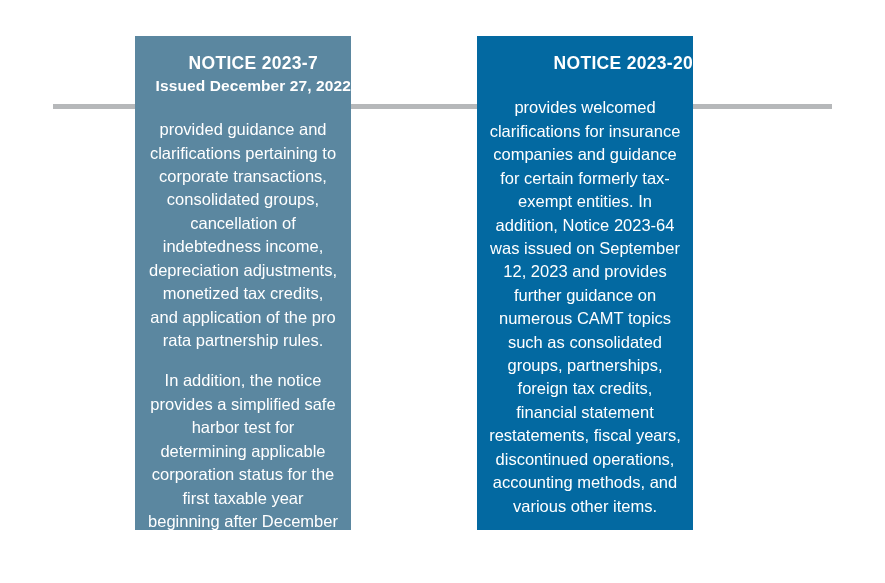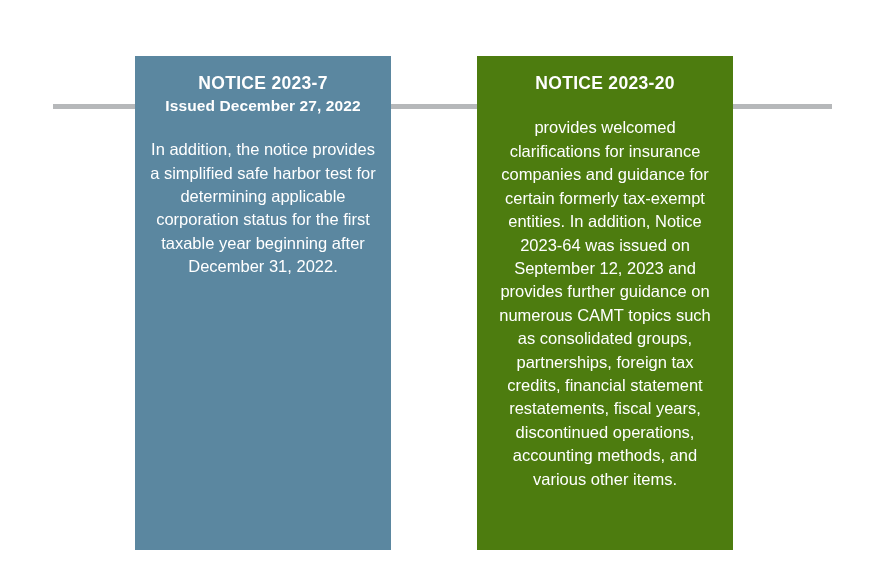--- a/index.html
+++ b/index.html
@@ -21,35 +21,36 @@
   .timeline-rule {
     position: absolute;
     left: 53px;
     top: 104px;
     width: 779px;
     height: 5px;
     background: #b6b8ba;
   }
   .card {
     position: absolute;
-    top: 56px;
-    width: 256px;
+    top: 36px;
+    width: 216px;
     height: 494px;
     box-sizing: border-box;
     display: flex;
     flex-direction: column;
     color: #ffffff;
+    align-items: flex-end;
   }
   .card-1 {
     left: 135px;
     background: #5b87a0;
   }
   .card-2 {
     left: 477px;
-    background: #4d7c0f;
+    background: #0369a1;
   }
   .card-header {
     padding-top: 16px;
     text-align: center;
     line-height: 1.28;
   }
   .card-title {
     display: block;
     font-size: 17.5px;
     font-weight: bold;
@@ -82,20 +83,21 @@
 <div class="canvas">
 
   <div class="timeline-rule"></div>
 
   <div class="card card-1">
     <div class="card-header">
       <span class="card-title">NOTICE 2023-7</span>
       <span class="card-subtitle">Issued December 27, 2022</span>
     </div>
     <div class="card-body">
+      <p class="body-para">provided guidance and clarifications pertaining to corporate transactions, consolidated groups, cancellation of indebtedness income, depreciation adjustments, monetized tax credits, and application of the pro rata partnership rules.</p>
       <p class="body-para">In addition, the notice provides a simplified safe harbor test for determining applicable corporation status for the first taxable year beginning after December 31, 2022.</p>
     </div>
   </div>
 
   <div class="card card-2">
     <div class="card-header">
       <span class="card-title">NOTICE 2023-20</span>
     </div>
     <div class="card-body">
       <p class="body-para">provides welcomed clarifications for insurance companies and guidance for certain formerly tax-exempt entities. In addition, Notice 2023-64 was issued on September 12, 2023 and provides further guidance on numerous CAMT topics such as consolidated groups, partnerships, foreign tax credits, financial statement restatements, fiscal years, discontinued operations, accounting methods, and various other items.</p>

